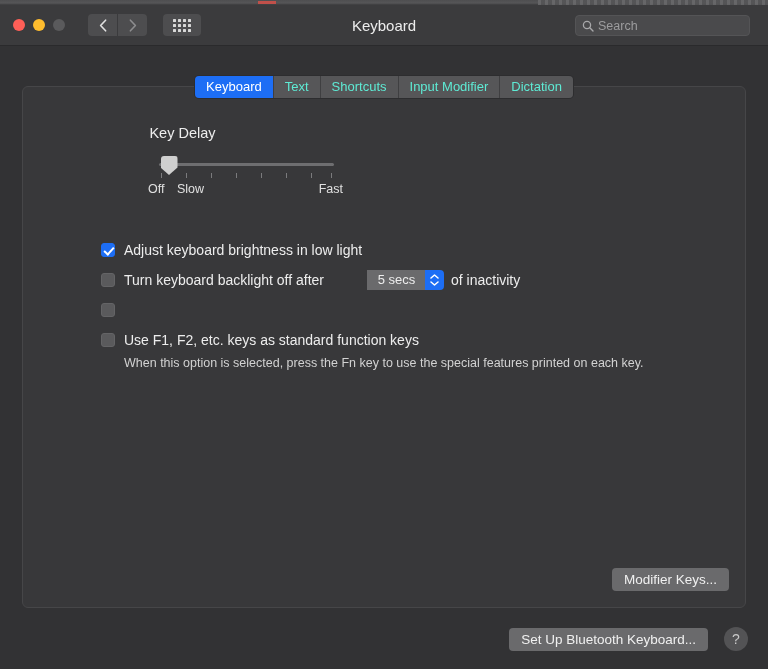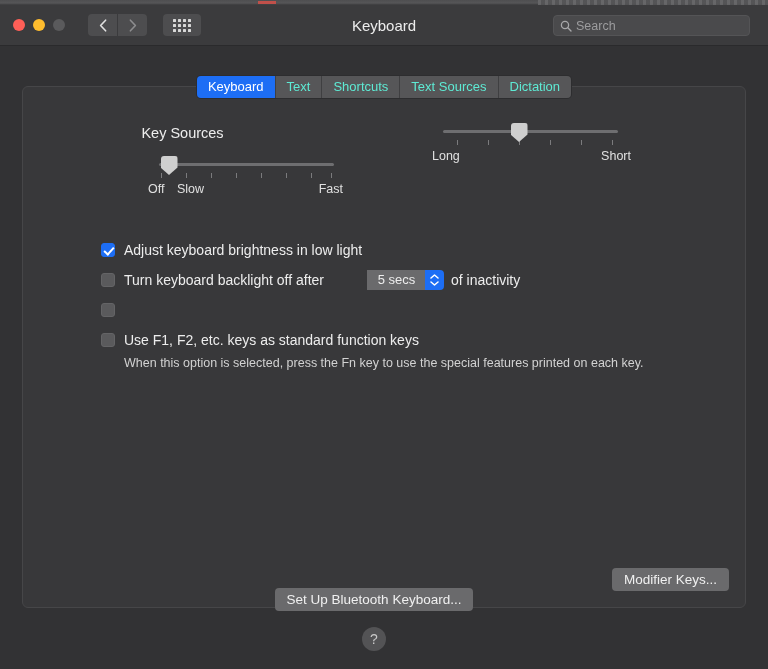--- a/index.html
+++ b/index.html
@@ -113,21 +113,21 @@
     width: 768px; height: 41px;
     line-height: 41px;
     text-align: center;
     font-size: 15px;
     color: #ececec;
   }
 
   .search-box {
     position: absolute;
     top: 10px; right: 18px;
-    width: 197px; height: 21px;
+    width: 175px; height: 21px;
     background: #4a4a4c;
     border: 1px solid #545456;
     border-radius: 4px;
     display: flex;
     align-items: center;
     padding-left: 6px;
   }
   .search-box svg { flex: 0 0 auto; margin-right: 4px; }
   .search-box input {
     flex: 1 1 auto;
@@ -348,21 +348,20 @@
 
   .bottom-bar {
     position: absolute;
     left: 0; bottom: 18px;
     width: 768px;
     display: flex;
     justify-content: flex-end;
     align-items: center;
     padding-right: 20px;
     gap: 16px;
-    flex-direction: column;
   }
   .help-btn {
     width: 24px; height: 24px;
     border-radius: 50%;
     background: #535355;
     color: #c8c8c8;
     font-size: 14px;
     line-height: 24px;
     text-align: center;
     border: 0;
@@ -427,31 +426,31 @@
       </svg>
       <input type="text" placeholder="Search" style="">
     </div>
   </div>
 
   <div class="tabbar">
     <div class="tabs">
       <div class="tab active">Keyboard</div>
       <div class="tab">Text</div>
       <div class="tab">Shortcuts</div>
-      <div class="tab">Text Sources</div>
+      <div class="tab">Input Modifier</div>
       <div class="tab">Dictation</div>
     </div>
   </div>
 
   <div class="panel">
 
     <div class="sliders">
 
       <div class="slider-block">
-        <div class="slider-title left-title">Key Sources</div>
+        <div class="slider-title left-title">Key Delay</div>
         <div class="slider-wrap left">
           <div class="track"></div>
           <div class="ticks">
             <i style="left:2px"></i>
               <i style="left:27px"></i>
               <i style="left:52px"></i>
             <i style="left:77px"></i>
               <i style="left:102px"></i>
               <i style="left:127px"></i>
             <i style="left:152px"></i>
@@ -460,36 +459,20 @@
           <div class="thumb" style="left:10px"></div>
           <div class="endlabels">
             <span class="lbl-off">Off</span>
             <span class="lbl-slow">Slow</span>
             <span class="lbl-fast">Fast</span>
           </div>
         </div>
       </div>
 
       <div class="slider-block">
-        <div class="slider-wrap right">
-          <div class="track"></div>
-          <div class="ticks">
-            <i style="left:14px"></i>
-              <i style="left:45px"></i>
-              <i style="left:76px"></i>
-            <i style="left:107px"></i>
-              <i style="left:138px"></i>
-              <i style="left:169px"></i>
-          </div>
-          <div class="thumb" style="left:76px"></div>
-          <div class="endlabels">
-            <span class="lbl-long">Long</span>
-            <span class="lbl-short">Short</span>
-          </div>
-        </div>
       </div>
     </div>
 
     <div class="options">
 
       <div class="opt-row">
         <span class="cbox checked"></span>
         <span class="opt-label">Adjust keyboard brightness in low light</span>
       </div>
 

